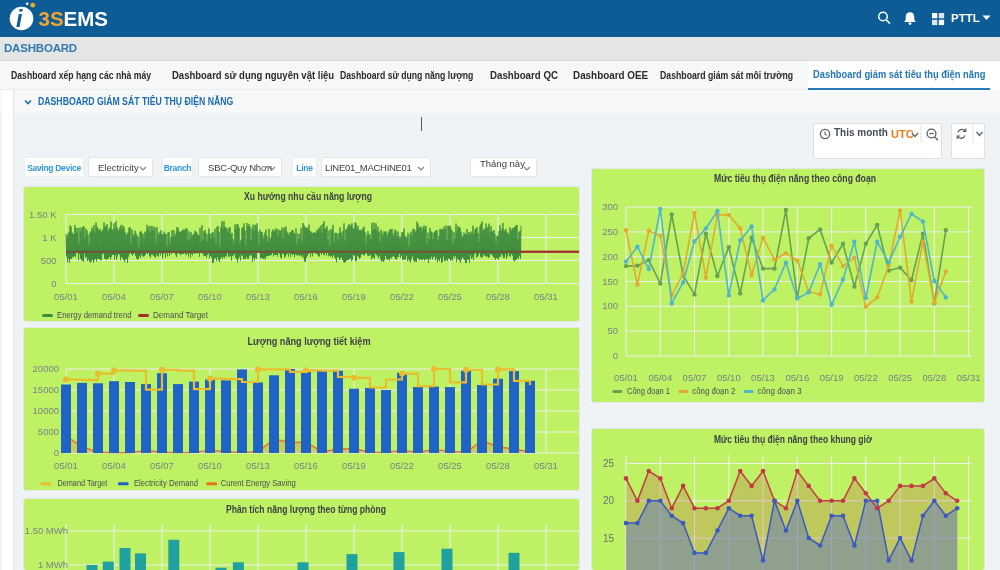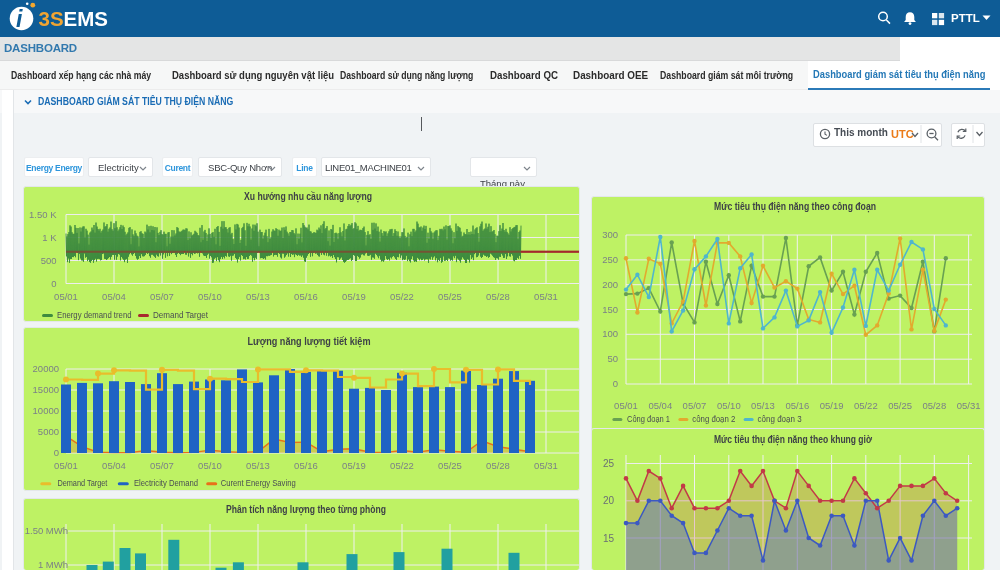--- a/index.html
+++ b/index.html
@@ -1,34 +1,34 @@
 <!DOCTYPE html>
 <html><head>
 <meta charset="utf-8">
 <style>
 * { margin:0; padding:0; box-sizing:border-box; }
 html,body { width:1000px; height:570px; overflow:hidden; font-family:"Liberation Sans", sans-serif; background:#fff; }
 .abs { position:absolute; }
 #page { position:relative; width:1000px; height:570px; }
 
 #topbar { position:absolute; left:0; top:0; width:1000px; height:37px; background:#0e5c96; }
-#dashbar { position:absolute; left:0; top:37px; width:900px; height:24px; background:#e4e5e5; border-bottom:1px solid #d8d9da; box-sizing:border-box; }
+#dashbar { position:absolute; left:0; top:37px; width:1000px; height:24px; background:#e4e5e5; border-bottom:1px solid #d8d9da; box-sizing:border-box; }
 #dashbar span { position:absolute; left:4px; top:5px; font-size:11.5px; font-weight:600; color:#3279ae; letter-spacing:-0.2px; }
 #tabbar { position:absolute; left:0; top:61px; width:982px; height:29px; background:#f6f7f7; border-bottom:1px solid #ececec; }
 .tab { position:absolute; top:0; height:29px; line-height:29px; font-size:10.5px; font-weight:600; color:#2b2b2b; white-space:nowrap; transform-origin:left center; }
 #activetab { position:absolute; left:808px; top:0; width:182px; height:29px; background:#fff; border-bottom:2px solid #2b7ab8; }
 #activetab span { position:absolute; left:5px; top:0; line-height:27px; font-size:10.5px; font-weight:700; color:#2478b6; white-space:nowrap; transform:scaleX(0.89); transform-origin:left center; }
 
 #sectionrow { position:absolute; left:0; top:90px; width:1000px; height:23px; background:#f7f8f9; }
 #content { position:absolute; left:0; top:113px; width:1000px; height:457px; background:#f0f3f5; }
 #leftstrip { position:absolute; left:2px; top:90px; width:12px; height:480px; background:#fff; border-right:1px solid #e2e5e8; }
 .panel { position:absolute; background:#bef264; border:1px solid #e4e7ea; border-radius:3px; }
 .flabel { position:absolute; height:20px; background:#fff; border:1px solid #eceef0; border-radius:2px; font-size:8.5px; font-weight:700; color:#2e96dc; text-align:center; letter-spacing:-0.3px; }
 .fbox { position:absolute; height:20px; background:#fff; border:1px solid #e3e6e9; border-radius:2px; font-size:9.5px; color:#3c4046; white-space:nowrap; }
-.tp { position:absolute; background:#fff; border:1px solid #dde0e3; border-radius:2px; height:24px;text-decoration:underline; }
+.tp { position:absolute; background:#fff; border:1px solid #dde0e3; border-radius:2px; height:36px;text-decoration:underline; }
 </style>
 </head>
 <body>
 <div id="page">
 
   <div id="topbar">
     <svg width="1000" height="37" style="position:absolute;left:0;top:0">
       <circle cx="21.5" cy="18.5" r="11.8" fill="#ffffff"></circle>
       <text x="16" y="27" font-size="23" font-weight="700" font-style="italic" fill="#0e5c96" font-family="Liberation Sans">i</text>
       <circle cx="32.8" cy="5.2" r="2.4" fill="#f2a72e"></circle>
@@ -99,44 +99,44 @@
         <path d="M13.5 7.2 a4.3 4.3 0 0 0 -7.6 1.0"></path>
         <path d="M5.5 12.4 a4.3 4.3 0 0 0 7.6 -1.0"></path>
         <path d="M13.8 4.5 l0 3 -3 0" stroke-width="1.2"></path>
         <path d="M5.2 15 l0 -3 3 0" stroke-width="1.2"></path>
       </g>
       <line x1="21" y1="1" x2="21" y2="19" stroke="#e0e3e6" stroke-width="1"></line>
       <polyline points="24.5,8 27.5,11.5 30.5,8" fill="none" stroke="#5a6066" stroke-width="1.3"></polyline>
     </svg>
   </div>
 
-  <div class="flabel" style="left:24px;top:157px;width:60px;line-height:20px;">Energy Energy</div>
+  <div class="flabel" style="left:24px;top:157px;width:60px;line-height:20px;">Saving Device</div>
   <div class="fbox" style="left:88px;top:157px;width:65px;">
       <span style="position:absolute;left:9px;top:4px;">Electricity</span>
       <svg width="8" height="6" style="position:absolute;right:5px;top:8px">
         <polyline points="1,1 4,4 7,1" fill="none" stroke="#7e858c" stroke-width="1.2"></polyline>
       </svg>
     </div>
-  <div class="flabel" style="left:162px;top:157px;width:31px;line-height:20px;">Curent</div>
+  <div class="flabel" style="left:162px;top:157px;width:31px;line-height:20px;">Branch</div>
   <div class="fbox" style="left:198px;top:157px;width:84px;">
       <span style="position:absolute;left:9px;top:4px;letter-spacing:-0.2px;">SBC-Quy Nhơn</span>
       <svg width="8" height="6" style="position:absolute;right:5px;top:8px">
         <polyline points="1,1 4,4 7,1" fill="none" stroke="#7e858c" stroke-width="1.2"></polyline>
       </svg>
     </div>
   <div class="flabel" style="left:292px;top:157px;width:25px;line-height:20px;">Line</div>
   <div class="fbox" style="left:321px;top:157px;width:110px;">
       <span style="position:absolute;left:3px;top:4px;letter-spacing:-0.3px;">LINE01_MACHINE01</span>
       <svg width="8" height="6" style="position:absolute;right:5px;top:8px">
         <polyline points="1,1 4,4 7,1" fill="none" stroke="#7e858c" stroke-width="1.2"></polyline>
       </svg>
     </div>
   <div class="flabel" style="left:442px;top:157px;width:25px;line-height:20px;margin-top:32px;">Type</div>
   <div class="fbox" style="left:470px;top:157px;width:67px;">
-      <span style="position:absolute;left:9px;top:20px;text-align:center;">Tháng này</span>
+      <span style="position:absolute;left:9px;top:0;text-align:center;">Tháng này</span>
       <svg width="8" height="6" style="position:absolute;right:5px;top:8px">
         <polyline points="1,1 4,4 7,1" fill="none" stroke="#7e858c" stroke-width="1.2"></polyline>
       </svg>
     </div>
 
   <div class="panel" style="left:23px;top:186px;width:557px;height:136px;">
     <svg width="557" height="136" style="position:absolute;left:0;top:0">
 <line x1="42" y1="27.5" x2="555" y2="27.5" stroke="#ededee" stroke-width="1"></line>
 <line x1="42" y1="50.5" x2="555" y2="50.5" stroke="#ededee" stroke-width="1"></line>
 <line x1="42" y1="73.5" x2="555" y2="73.5" stroke="#ededee" stroke-width="1"></line>
@@ -293,21 +293,21 @@
 <rect x="273.5" y="63.3" width="11" height="8.7" fill="#21a0a0"></rect>
 <rect x="322.5" y="55.1" width="11" height="16.9" fill="#21a0a0"></rect>
 <rect x="369.5" y="53.1" width="11" height="18.9" fill="#21a0a0"></rect>
 <rect x="417.5" y="49.7" width="11" height="22.3" fill="#21a0a0"></rect>
 <rect x="484.5" y="53.8" width="11" height="18.2" fill="#21a0a0"></rect>
 <text x="44" y="35" text-anchor="end" font-size="9.5" fill="#7b8087">1.50 MWh</text>
 <text x="44" y="69" text-anchor="end" font-size="9.5" fill="#7b8087">1 MWh</text>
 </svg>
   </div>
 
-  <div class="panel" style="left:591px;top:196px;width:394px;height:235px;text-decoration:underline;">
+  <div class="panel" style="left:591px;top:168px;width:394px;height:235px;text-decoration:underline;">
     <svg width="394" height="235" style="position:absolute;left:0;top:0">
 <line x1="34" y1="187.0" x2="380" y2="187.0" stroke="#ededee" stroke-width="1"></line>
 <line x1="34" y1="162.2" x2="380" y2="162.2" stroke="#ededee" stroke-width="1"></line>
 <line x1="34" y1="137.3" x2="380" y2="137.3" stroke="#ededee" stroke-width="1"></line>
 <line x1="34" y1="112.5" x2="380" y2="112.5" stroke="#ededee" stroke-width="1"></line>
 <line x1="34" y1="87.7" x2="380" y2="87.7" stroke="#ededee" stroke-width="1"></line>
 <line x1="34" y1="62.9" x2="380" y2="62.9" stroke="#ededee" stroke-width="1"></line>
 <line x1="34" y1="38.0" x2="380" y2="38.0" stroke="#ededee" stroke-width="1"></line>
 <line x1="34.0" y1="38" x2="34.0" y2="187" stroke="#f0f0f1" stroke-width="1"></line>
 <line x1="68.3" y1="38" x2="68.3" y2="187" stroke="#f0f0f1" stroke-width="1"></line>

